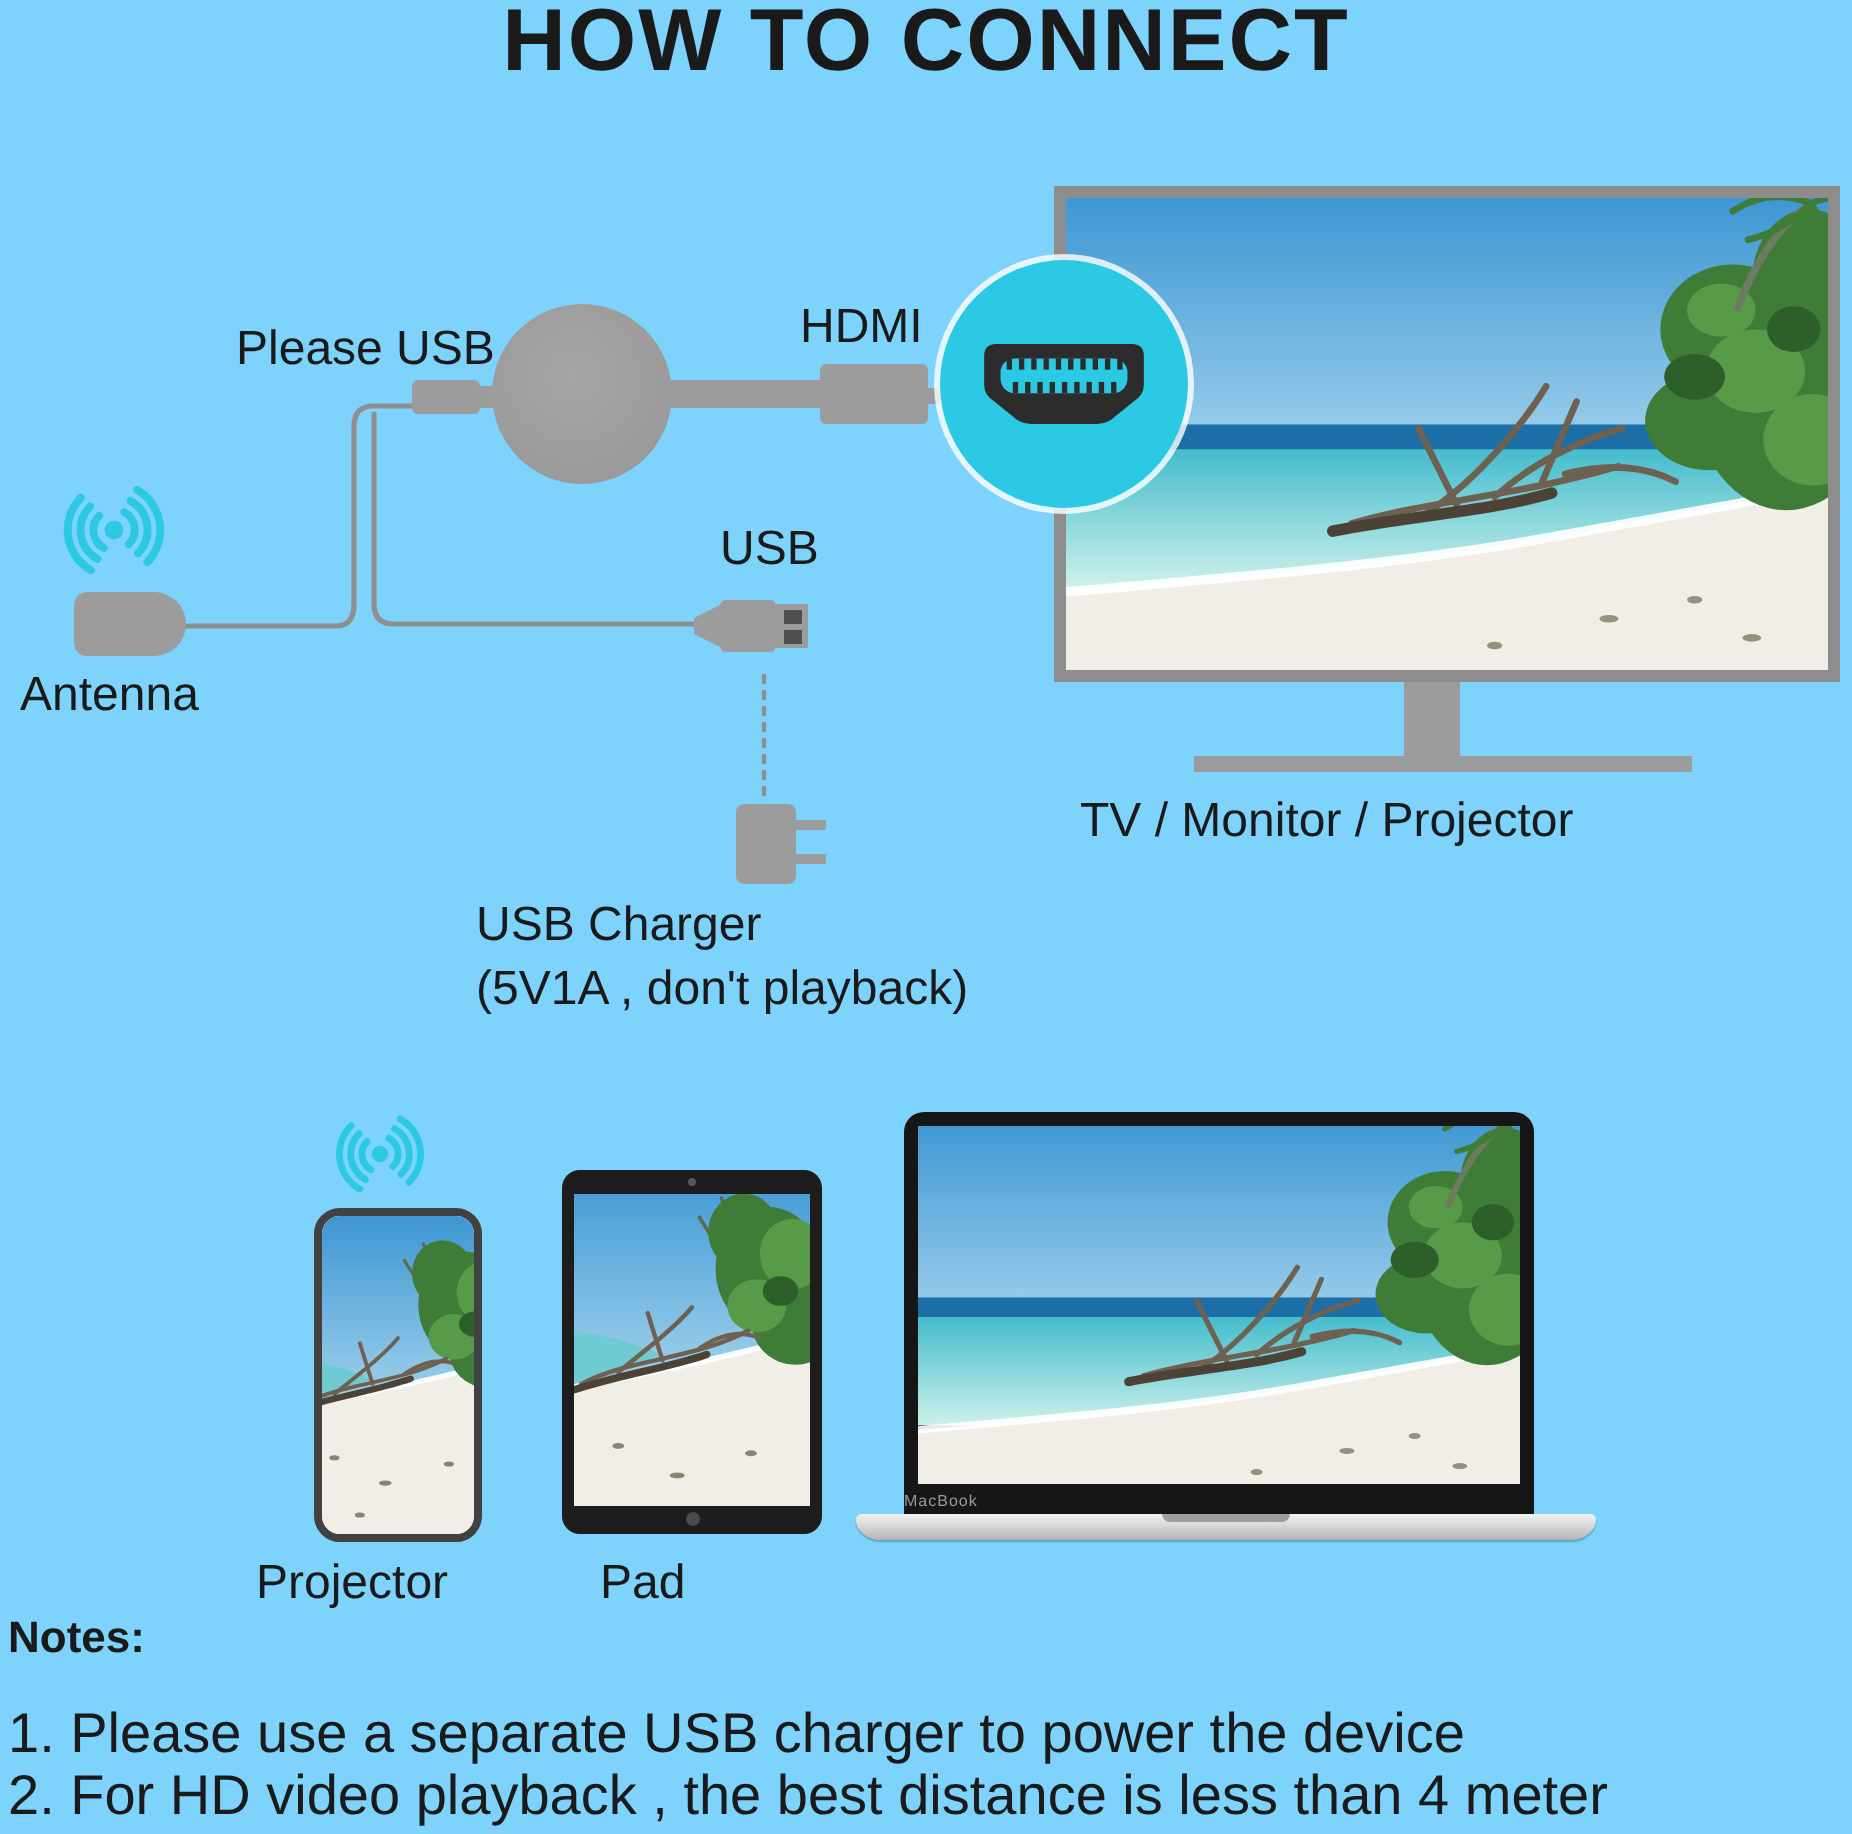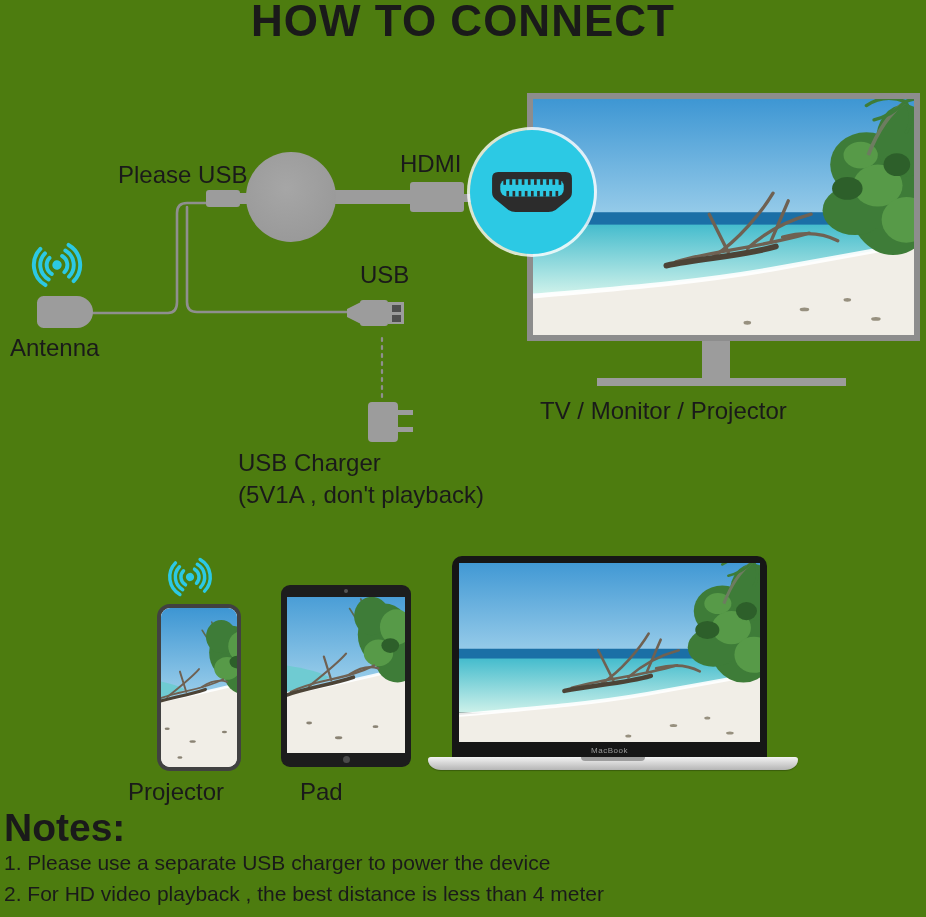--- a/index.html
+++ b/index.html
@@ -4,21 +4,21 @@
 <style>
   :root{
     --accent-cyan:#2cc9e4;
     --hardware-gray:#9c9c9c;
     --wire-gray:#8f8f8f;
     --frame-gray:#8d8d8d;
     --text:#1a1a1a;
   }
   html,body{margin:0;padding:0;background:#fff;}
   .stage{
-    position:relative;width:926px;height:917px;background:#4d7c0f;
+    position:relative;width:926px;height:917px;background:#7dd3fc;
     font-family:"Liberation Sans", sans-serif;color:var(--text);overflow:hidden;
   }
   .abs{position:absolute;}
   .title{
     position:absolute;left:0;top:-4px;width:100%;text-align:center;
     font-size:44px;font-weight:bold;letter-spacing:1px;
   }
   .lbl{position:absolute;font-size:24px;white-space:nowrap;color:var(--text);}
   .lbl.center{text-align:left;}
   .wires{position:absolute;left:0;top:0;z-index:0;}
@@ -49,31 +49,31 @@
   
   .phone{left:157px;top:604px;width:84px;height:167px;border:4px solid #414141;border-radius:13px;
     box-sizing:border-box;overflow:hidden;background:#fff;z-index:1;}
   .phone .screen{border-radius:8px;}
   .pad{left:281px;top:585px;width:130px;height:182px;background:#1d1d1d;border-radius:9px;
     box-sizing:border-box;padding:12px 6px 14px;z-index:1;}
   .pad-cam{position:absolute;top:4px;left:50%;margin-left:-2px;width:4px;height:4px;border-radius:50%;background:#555;}
   .pad-home{position:absolute;bottom:4px;left:50%;margin-left:-3px;width:7px;height:7px;border-radius:50%;background:#4a4a4a;}
   .laptop-screen{left:452px;top:556px;width:315px;height:202px;background:#161616;
     border-radius:10px 10px 0 0;box-sizing:border-box;padding:7px 7px 16px;z-index:1;}
-  .laptop-brand{position:absolute;bottom:3px;left:0;width:100%;text-align:center;
+  .laptop-brand{position:absolute;bottom:3px;left:0;width:100%;text-align:left;
     font-size:8px;color:#9a9a9a;letter-spacing:.5px;}
   .laptop-base{left:428px;top:757px;width:370px;height:13px;z-index:2;
     background:linear-gradient(#f3f3f3,#b5b5b5);
     border-radius:3px 3px 14px 14px / 3px 3px 11px 11px;
     box-shadow:0 1px 1px rgba(0,0,0,.25);}
   .laptop-base::before{content:"";position:absolute;top:0;left:50%;margin-left:-32px;
     width:64px;height:4px;background:#9e9e9e;border-radius:0 0 6px 6px;}
   
-  .notes-h{position:absolute;left:4px;top:806px;font-size:39px;font-weight:bold;}
-  .note{position:absolute;left:4px;font-size:21px;}
+  .notes-h{position:absolute;left:4px;top:806px;font-size:22px;font-weight:bold;}
+  .note{position:absolute;left:4px;font-size:28px;}
   
   .f-acc{fill:var(--accent-cyan);}
   .st-acc{stroke:var(--accent-cyan);stroke-width:4.6;fill:none;stroke-linecap:round;}
 </style>
 </head>
 <body>
 
 <svg width="0" height="0" style="position:absolute" aria-hidden="true">
   <defs>
     <linearGradient id="skyG" x1="0" y1="0" x2="0" y2="1">

